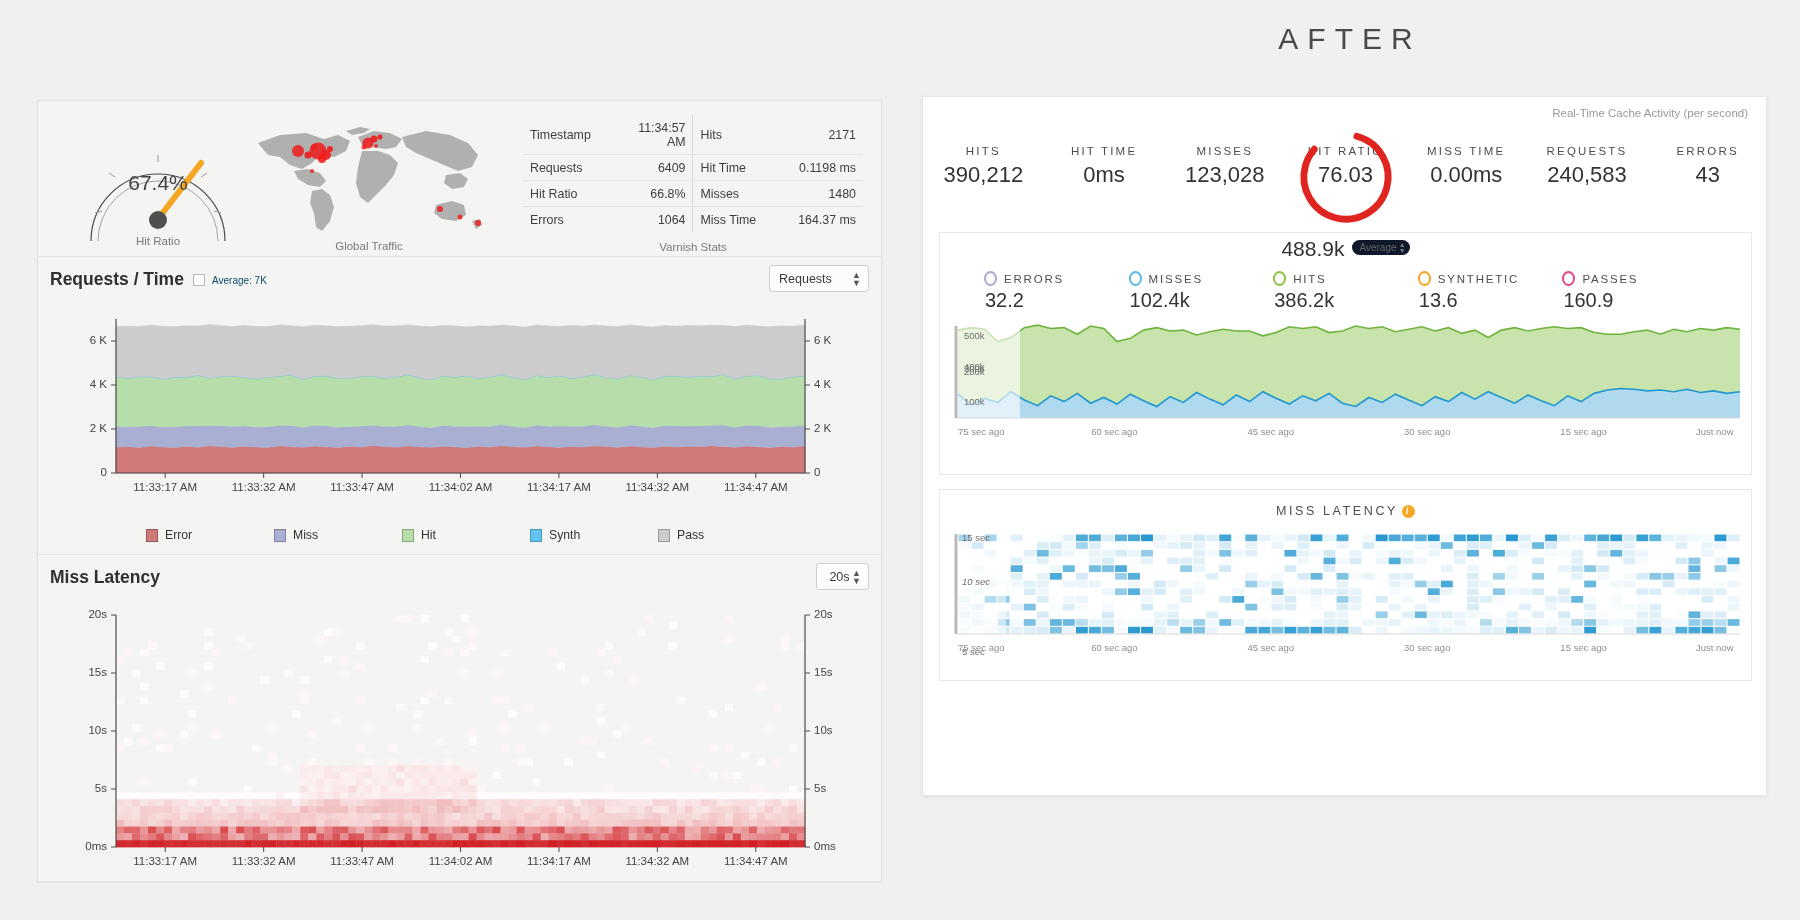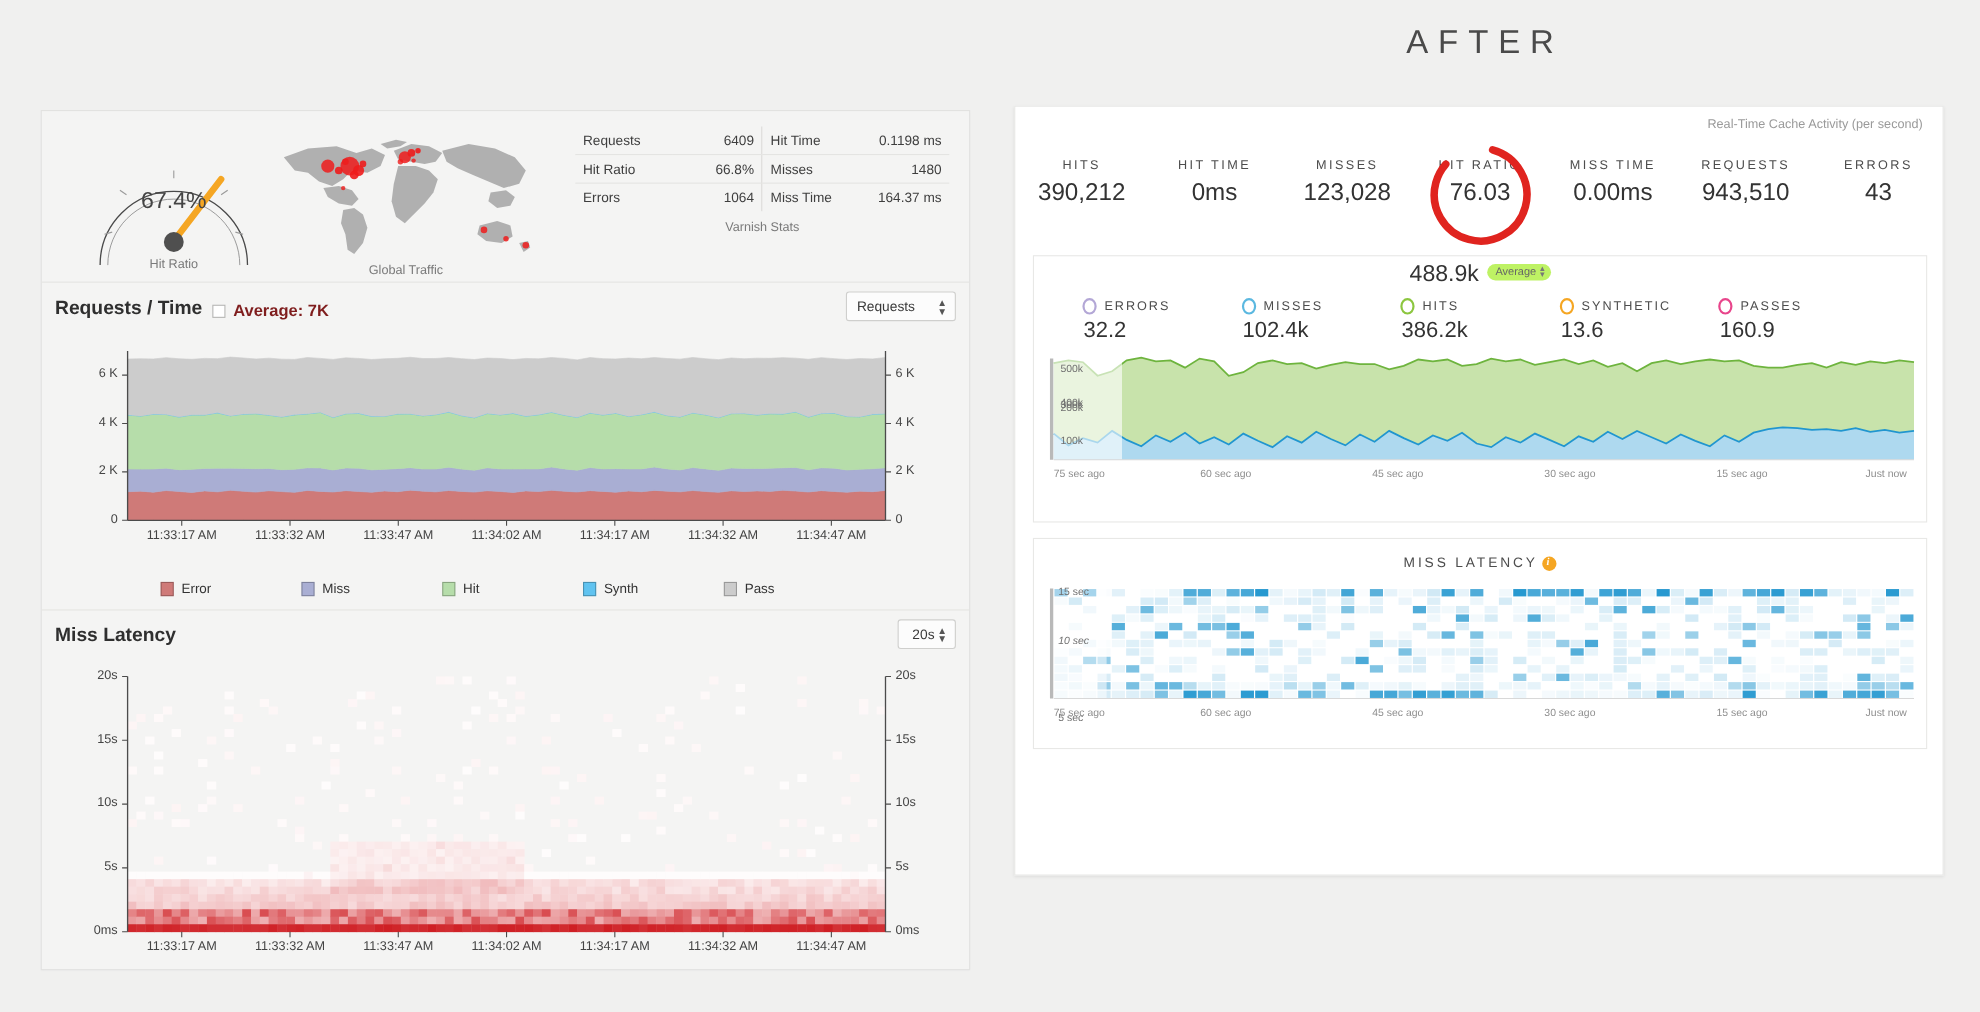--- a/index.html
+++ b/index.html
@@ -61,21 +61,21 @@
 
   
   .chart-block { position: relative; border-top: 1px solid #e4e4e2; }
   .chart-head { position: relative; height: 44px; }
   .chart-title {
     position: absolute; left: 12px; top: 12px;
     font-size: 17.5px; font-weight: bold; color: #2f2f2f;
   }
   .avg-box { position: absolute; left: 155px; top: 17px; display: flex; align-items: center; gap: 7px; }
   .cb { width: 12px; height: 12px; border: 1px solid #b5b5b3; background: #fff; display: inline-block; }
-  .avg-lbl { font-size: 15px; font-weight: bold; color: #7f1d1d; }
+  .avg-lbl { font-size: 10px; font-weight: normal; color: #0c4a6e; }
   .select-box {
     position: absolute; right: 12px; top: 8px;
     border: 1px solid #cfcfcd; background: #fcfcfc; border-radius: 3px;
     height: 27px; padding: 0 22px 0 9px; display: flex; align-items: center;
     font-size: 12.5px; color: #3a3a3a;
   }
   .select-box .arrows {
     position: absolute; right: 7px; top: 50%; transform: translateY(-50%);
     font-size: 9px; line-height: 8px; color: #555; text-align: center;
   }
@@ -129,21 +129,21 @@
     color: #4d4d4d; margin-top: 14px;
   }
   .info-i {
     display: inline-block; width: 13px; height: 13px; border-radius: 50%;
     background: #f5a623; color: #fff; font-size: 9.5px; font-style: italic;
     line-height: 13px; text-align: center; vertical-align: 1px; margin-left: 4px;
     font-family: "Liberation Serif", serif; font-weight: bold;
   }
   .big-val { text-align: center; font-size: 21px; color: #333; margin-top: 4px; }
   .pill {
-    display: inline-block; background: #bef264; color: #666; border-radius: 9px;
+    display: inline-block; background: #0f172a; color: #666; border-radius: 9px;
     font-size: 10px; padding: 2px 13px 2px 7px; margin-left: 8px; vertical-align: 5px;
     position: relative;
   }
   .pill .arrows { position: absolute; right: 4px; top: 50%; transform: translateY(-50%);
                   font-size: 7px; line-height: 6px; color: #777; }
 
   .legend2 { display: flex; margin-top: 10px; padding: 0 44px; }
   .lg2 { flex: 1; text-align: left; }
   .lg2-top { display: flex; align-items: center; gap: 7px; }
   .dot { width: 13px; height: 15px; border-radius: 50%; border: 2px solid; background: #fff; }
@@ -215,20 +215,26 @@
             <circle cx="228" cy="110" r="3" opacity=".85"></circle>
             <circle cx="62" cy="58" r="2" opacity=".8"></circle>
           </g>
         </svg>
         <div class="map-cap">Global Traffic</div>
       </div>
 
       <div class="stats-wrap">
         <table class="stats">
           <tbody id="stats-body">
+              <tr>
+                <td class="k">Timestamp</td>
+                <td class="v">11:34:57 AM</td>
+                <td class="k2">Hits</td>
+                <td class="v2">2171</td>
+              </tr>
               <tr>
                 <td class="k">Requests</td>
                 <td class="v">6409</td>
                 <td class="k2">Hit Time</td>
                 <td class="v2">0.1198 ms</td>
               </tr>
               <tr>
                 <td class="k">Hit Ratio</td>
                 <td class="v">66.8%</td>
                 <td class="k2">Misses</td>
@@ -1320,21 +1326,21 @@
           </svg>
           <div class="kpi-lbl">HIT RATIO</div>
           <div class="kpi-val">76.03</div>
         </div>
         <div class="kpi">
           <div class="kpi-lbl">MISS TIME</div>
           <div class="kpi-val">0.00ms</div>
         </div>
         <div class="kpi">
           <div class="kpi-lbl">REQUESTS</div>
-          <div class="kpi-val">943,510</div>
+          <div class="kpi-val">240,583</div>
         </div>
         <div class="kpi">
           <div class="kpi-lbl">ERRORS</div>
           <div class="kpi-val">43</div>
         </div>
       </div>
 
     <div class="panel" id="panel-requests">
       <div class="big-val">
         <span>488.9k</span><span class="pill"><span>Average</span><span class="arrows">▲<br>▼</span></span>

